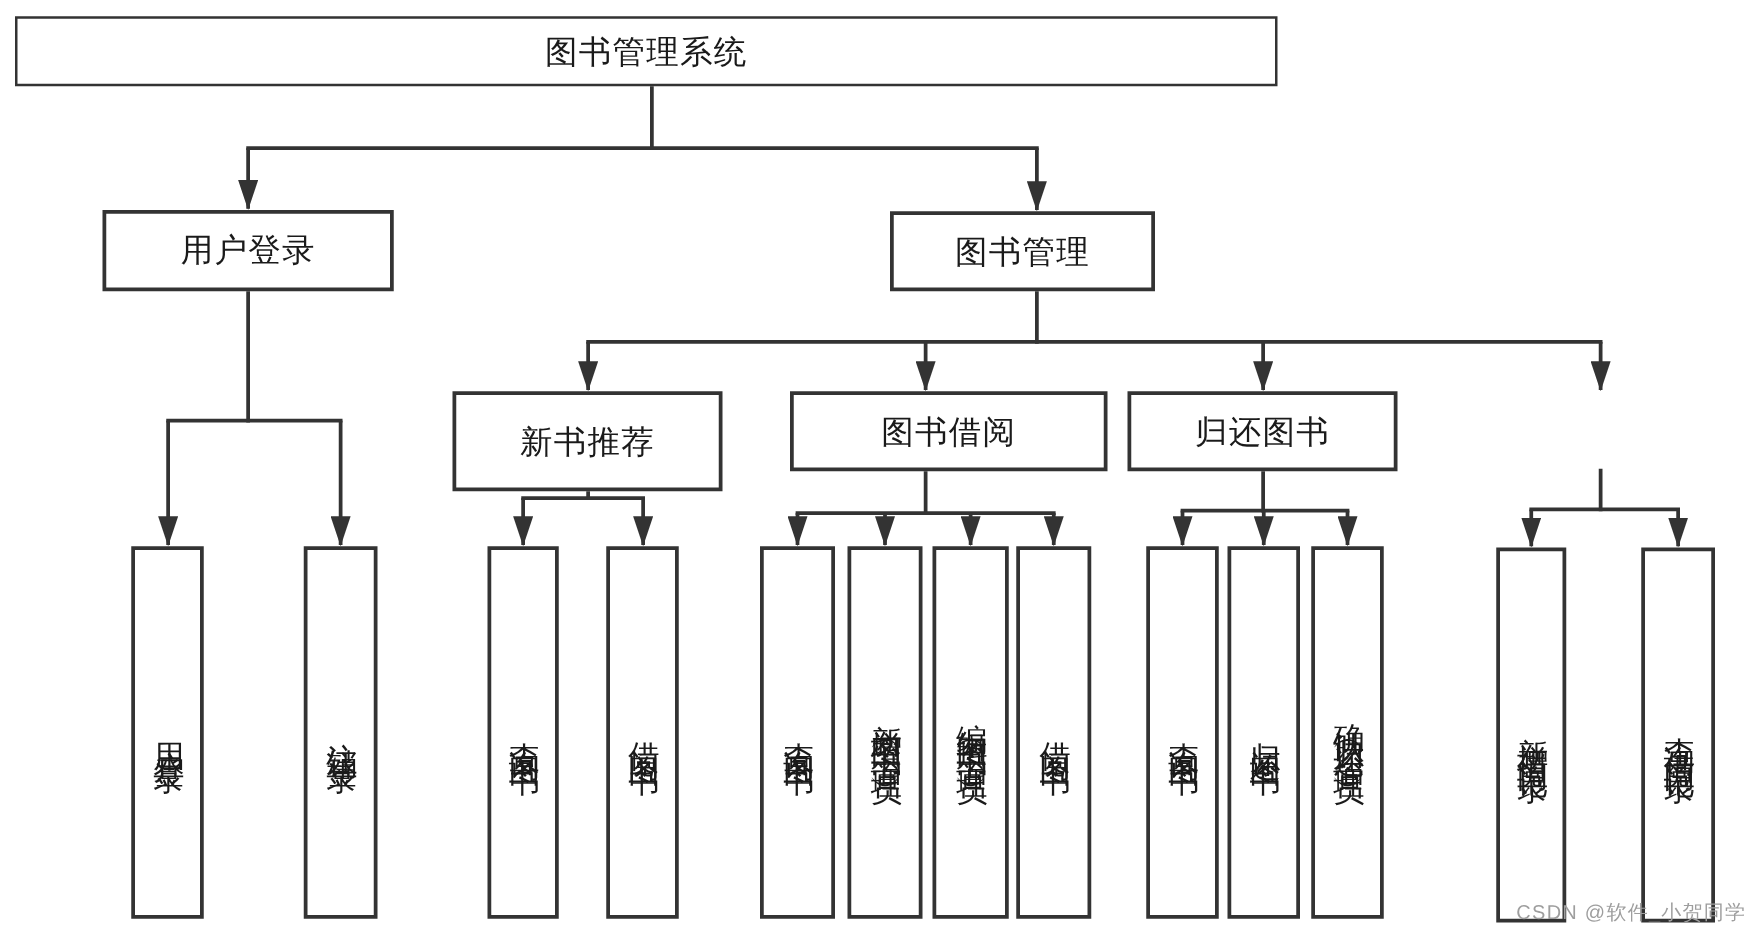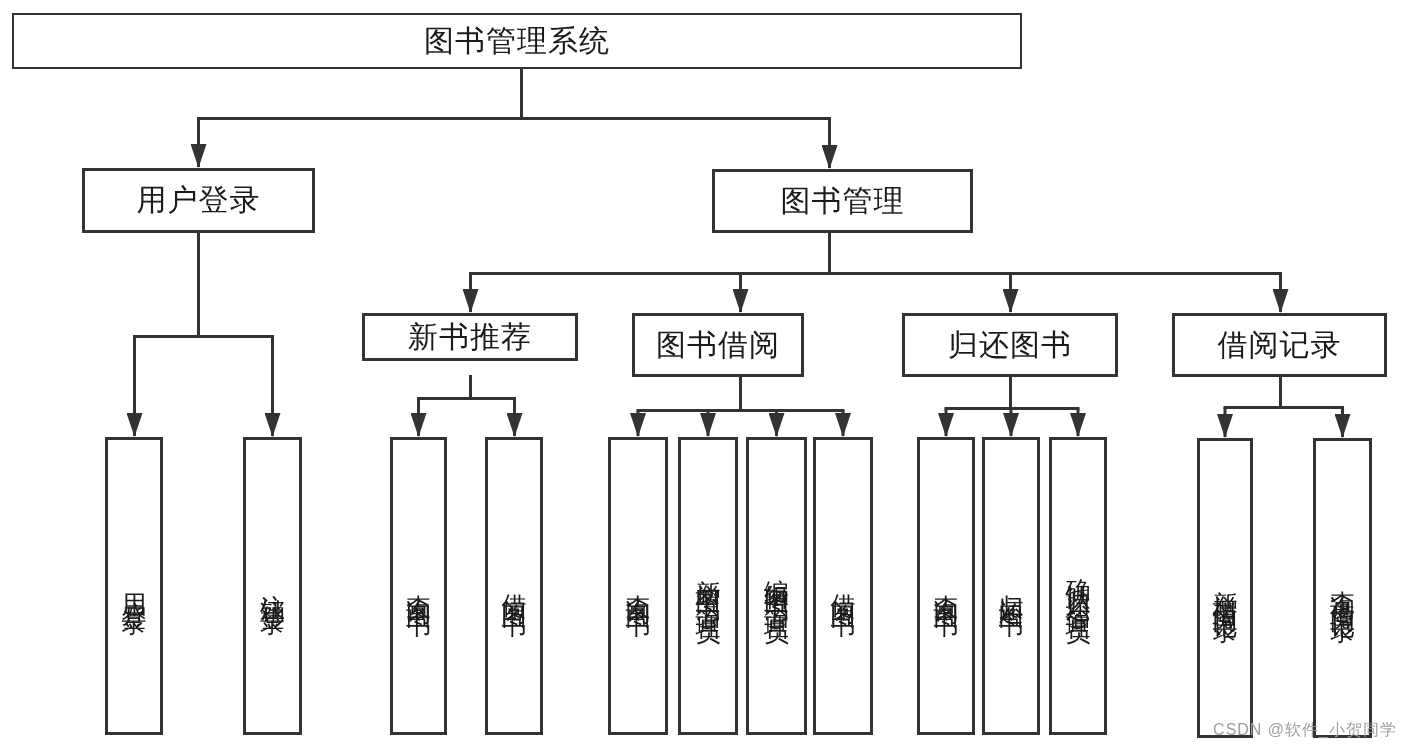--- a/index.html
+++ b/index.html
@@ -25,21 +25,21 @@
     box-sizing: border-box;
     background: #ffffff;
     border: 3px solid #333333;
     display: flex;
     align-items: center;
     justify-content: center;
     z-index: 2;
   }
   .node.root { border-width: 2px; }
   .node .label {
-    font-size: 30px;
+    font-size: 26px;
     letter-spacing: 1px;
     white-space: nowrap;
     color: #1a1a1a;
   }
   .node.leaf .label {
     writing-mode: vertical-rl;
     text-orientation: mixed;
     font-size: 25px;
     letter-spacing: 6px;
     line-height: 1;
@@ -109,35 +109,32 @@
     <line x1="1342.5" y1="407.5" x2="1342.5" y2="437" marker-end="url(#ah)"></line>
   </svg>
 
   <div class="node root" style="left:12px; top:13px; width:1010px; height:56px;">
     <span class="label">图书管理系统</span>
   </div>
 
   <div class="node" style="left:82px; top:168px; width:233px; height:65px;">
     <span class="label">用户登录</span>
   </div>
-  <div class="node" style="left:712px; top:169px; width:261px; height:64px;">
+  <div class="node" style="left:712px; top:169px; width:212px; height:64px;">
     <span class="label">图书管理</span>
   </div>
 
-  <div class="node" style="left:362px; top:313px; width:216px; height:48px;">
+  <div class="node" style="left:362px; top:313px; width:216px; height:80px;">
     <span class="label">新书推荐</span>
   </div>
-  <div class="node" style="left:632px; top:313px; width:172px; height:64px;">
+  <div class="node" style="left:632px; top:313px; width:254px; height:64px;">
     <span class="label">图书借阅</span>
   </div>
   <div class="node" style="left:902px; top:313px; width:216px; height:64px;">
     <span class="label">归还图书</span>
-  </div>
-  <div class="node" style="left:1172px; top:313px; width:215px; height:64px;">
-    <span class="label">借阅记录</span>
   </div>
 
   <div class="node leaf" style="left:105px; top:437px; width:58px; height:298px;">
     <span class="label">用户登录</span>
   </div>
   <div class="node leaf" style="left:243px; top:437px; width:59px; height:298px;">
     <span class="label">注销登录</span>
   </div>
 
   <div class="node leaf" style="left:390px; top:437px; width:57px; height:298px;">

